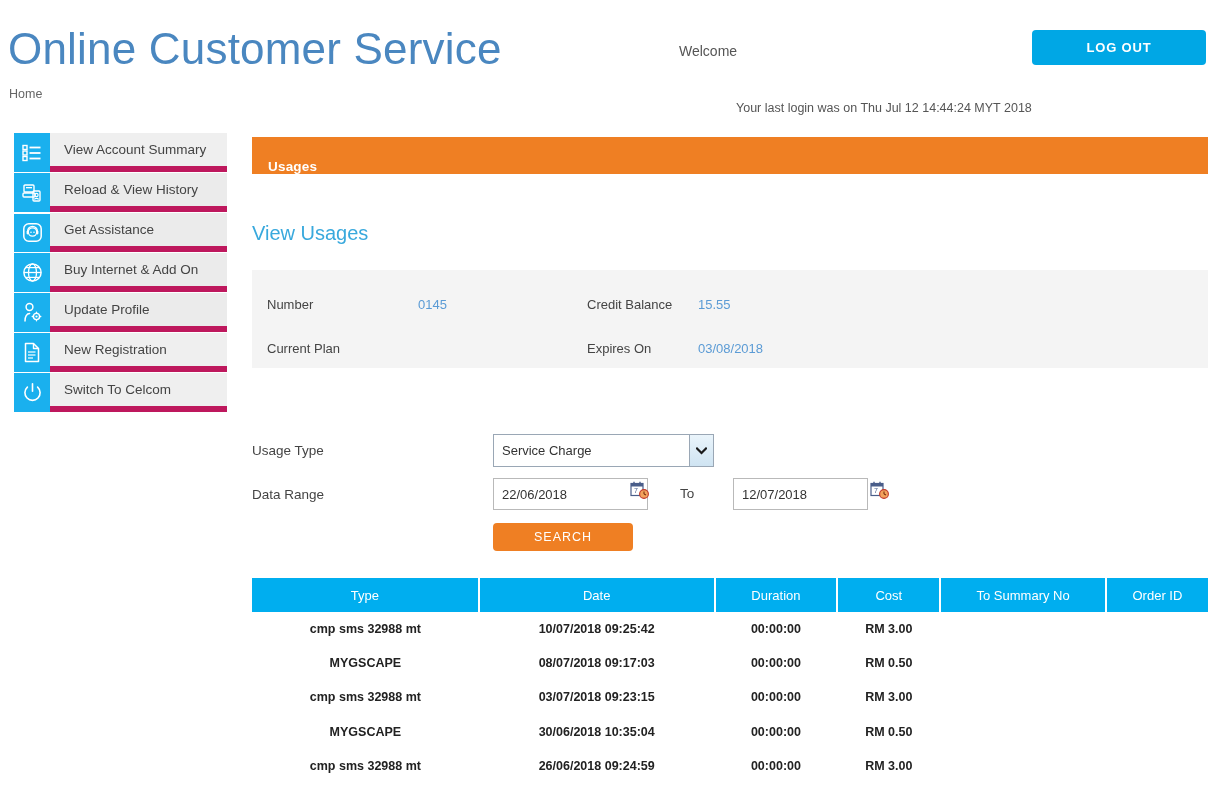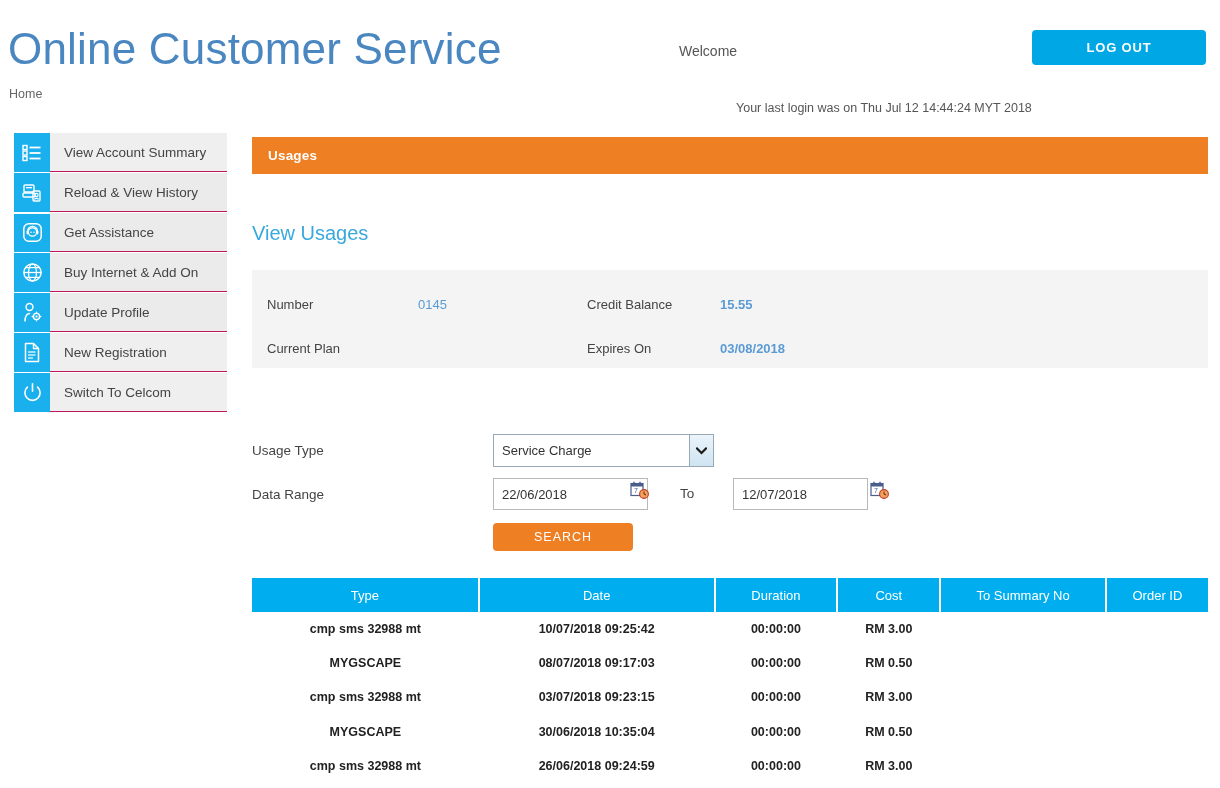--- a/index.html
+++ b/index.html
@@ -89,39 +89,39 @@
   }
   .nav-label {
     flex: 1;
     background: #ebebeb;
     display: flex;
     align-items: center;
     padding-left: 14px;
     font-size: 13.5px;
     color: #444;
     cursor: pointer;
-    border-bottom: 1px solid #be185d;
+    border-bottom: 6px solid #be185d;
     position: relative;
   }
   .nav-label.plain { background: #efefef; }
 
   
   .main {
     position: absolute;
     left: 252px; top: 137px;
     width: 956px;
   }
   .panel-title {
     height: 37px;
     background: #ef7f23;
     color: #ffffff;
     font-size: 13.5px;
     font-weight: bold;
     display: flex;
-    align-items: center;
+    align-items: flex-end;
     padding-left: 16px;
     letter-spacing: 0.2px;
   }
   .section-head {
     margin-top: 48px;
     font-size: 20px;
     color: #39a9dd;
     font-weight: 400;
   }
 
@@ -132,21 +132,21 @@
     position: relative;
   }
   .info-cell { position: absolute; font-size: 13px; }
   .info-label { color: #444; }
   .info-value { color: #5b9bd5; }
   .r1 { top: 27px; }
   .r2 { top: 71px; }
   .c1l { left: 15px; }
   .c1v { left: 166px; }
   .c2l { left: 335px; }
-  .c2v { left: 468px; font-weight: bold; }
+  .c2v { left: 446px; }
 
   
   .form { position: relative; height: 125px; margin-top: 22px; }
   .form-label {
     position: absolute;
     font-size: 13.5px;
     color: #444;
   }
   .lbl-usage { left: 0; top: 53px; }
   .lbl-range { left: 0; top: 97px; }

